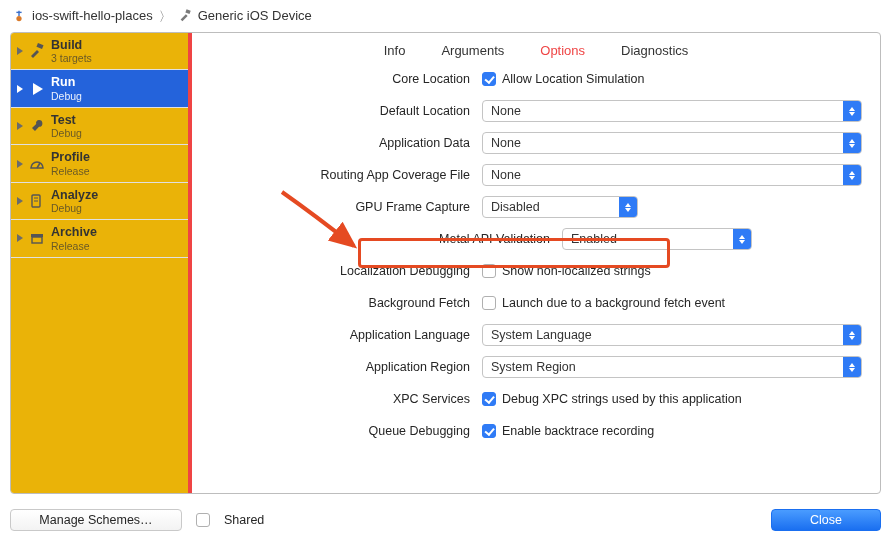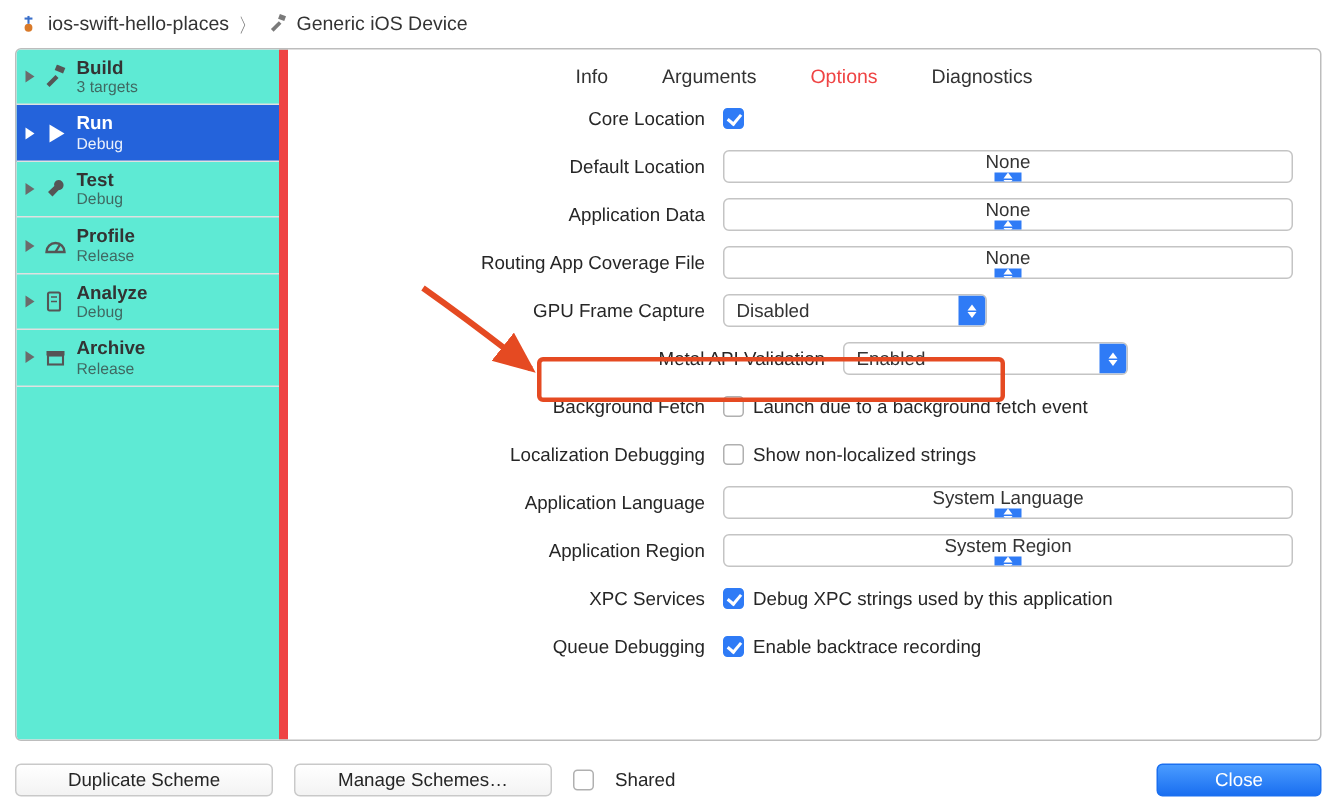--- a/index.html
+++ b/index.html
@@ -3,21 +3,21 @@
 <meta charset="utf-8">
 <style>
 * { box-sizing: border-box; margin: 0; padding: 0; font-family: -apple-system, "Helvetica Neue", Arial, sans-serif; font-size: 13px; }
 body { background: #fff; width: 891px; height: 541px; position: relative; padding: 6px 10px 10px 10px; color: #333; }
 
 .breadcrumb { display: flex; align-items: flex-start; gap: 6px; padding: 2px 4px 6px 2px; font-size: 12px; color: #333; }
 .breadcrumb .sep { color: #777; }
 
 .main-frame { border: 1px solid #bdbdbd; border-radius: 4px; height: 462px; display: flex; background: #fff; overflow: hidden; }
 
-.sidebar { width: 184px; border-right: 6px solid #ef4444; background: #5eead4; }
+.sidebar { width: 184px; border-right: 4px solid #ef4444; background: #eab308; }
 .sbitem { display: flex; align-items: center; padding: 5px 8px 5px 6px; border-bottom: 1px solid #e0e0e0; gap: 6px; }
 .sbitem.selected { background: #2463db; color: #fff; }
 .tri { width: 0; height: 0; border-top: 4px solid transparent; border-bottom: 4px solid transparent; border-left: 6px solid #6b6b6b; flex: 0 0 auto; }
 .sbitem.selected .tri { border-left-color: #fff; }
 .sbicon { width: 16px; height: 16px; display: flex; align-items: center; justify-content: center; color: #444; }
 .sbitem.selected .sbicon { color: #fff; }
 .sblabel { display: flex; flex-direction: column; line-height: 1.15; }
 .sblabel .title { font-weight: 600; font-size: 12.5px; }
 .sblabel .sub { font-size: 10.5px; opacity: .7; }
 .sbitem.selected .sub { opacity: .9; }
@@ -31,22 +31,22 @@
 .row { display: flex; align-items: center; margin-bottom: 10px; min-height: 22px; }
 .lbl { width: 290px; text-align: right; padding-right: 12px; font-size: 12.5px; color: #262626; }
 .ctrl { display: flex; align-items: center; gap: 6px; }
 
 .select { display: flex; align-items: center; background: #fff; border: 1px solid #c4c4c4; border-radius: 4px; height: 22px; overflow: hidden; }
 .select .sval { padding: 0 8px; flex: 1; font-size: 12.5px; color: #333; }
 .select .arr { width: 18px; height: 100%; background: #2f7bf6; display: flex; flex-direction: column; justify-content: center; align-items: center; gap: 1px; }
 .select .arr::before, .select .arr::after { content: ""; width: 0; height: 0; }
 .select .arr::before { border-left: 3px solid transparent; border-right: 3px solid transparent; border-bottom: 4px solid #fff; }
 .select .arr::after { border-left: 3px solid transparent; border-right: 3px solid transparent; border-top: 4px solid #fff; }
-.w-full { width: 380px; flex-direction: column; }
-.w-short { width: 176px; }
+.w-full { width: 380px; }
+.w-short { width: 156px; }
 .w-mid { width: 190px; }
 
 .chk { width: 14px; height: 14px; border: 1px solid #b0b0b0; border-radius: 3px; background: #fff; display: inline-flex; align-items: center; justify-content: center; }
 .chk.on { background: #2f7bf6; border-color: #2f7bf6; }
 .chk.on::after { content: ""; width: 4px; height: 7px; border: solid #fff; border-width: 0 2px 2px 0; transform: rotate(40deg) translateY(-1px); }
 .chklbl { font-size: 12.5px; color: #262626; }
 
 .highlight-box { position: absolute; border: 3px solid #e54a22; border-radius: 4px; left: 358px; top: 238px; width: 312px; height: 30px; pointer-events: none; }
 .arrow-svg { position: absolute; left: 276px; top: 186px; pointer-events: none; }
 
@@ -165,20 +165,21 @@
       <span class="tab active">Options</span>
       <span class="tab">Diagnostics</span>
     </div>
 
     <div class="form">
 
       <div class="row">
         <div class="lbl">Core Location</div>
         <div class="ctrl">
           <span class="chk on"></span>
+          <span class="chklbl">Allow Location Simulation</span>
         </div>
       </div>
 
       <div class="row">
         <div class="lbl" style="padding-left:80px;text-align:right">Default Location</div>
         <div class="ctrl">
           <div class="select w-full">
               <span class="sval">None</span>
               <span class="arr"></span>
             </div>
@@ -219,32 +220,32 @@
         <div class="lbl" style="width:370px">Metal API Validation</div>
         <div class="ctrl">
           <div class="select w-mid">
               <span class="sval">Enabled</span>
               <span class="arr"></span>
             </div>
         </div>
       </div>
 
       <div class="row">
+        <div class="lbl">Localization Debugging</div>
+        <div class="ctrl">
+          <span class="chk"></span>
+          <span class="chklbl">Show non-localized strings</span>
+        </div>
+      </div>
+
+      <div class="row">
         <div class="lbl">Background Fetch</div>
         <div class="ctrl">
           <span class="chk"></span>
           <span class="chklbl">Launch due to a background fetch event</span>
-        </div>
-      </div>
-
-      <div class="row">
-        <div class="lbl">Localization Debugging</div>
-        <div class="ctrl">
-          <span class="chk"></span>
-          <span class="chklbl">Show non-localized strings</span>
         </div>
       </div>
 
       <div class="row">
         <div class="lbl">Application Language</div>
         <div class="ctrl">
           <div class="select w-full">
               <span class="sval">System Language</span>
               <span class="arr"></span>
             </div>
@@ -285,19 +286,18 @@
 <svg class="arrow-svg" width="90" height="70">
   <defs>
       <marker id="ah" markerWidth="8" markerHeight="8" refX="6" refY="3" orient="auto">
         <path d="M0,0 L7,3 L0,6 Z" fill="#e54a22"></path>
       </marker>
     </defs>
   <path d="M6 6 Q40 30 78 60" stroke="#e54a22" stroke-width="4" fill="none" marker-end="url(#ah)"></path>
 </svg>
 
 <div class="footer">
-  <span class="mbtn wide">Duplicate Scheme</span>
   <span class="mbtn wide">Manage Schemes…</span>
   <span class="chk"></span>
   <span class="chklbl">Shared</span>
   <span class="footer-spacer"></span>
   <span class="mbtn primary">Close</span>
 </div>
 
 </body></html>

